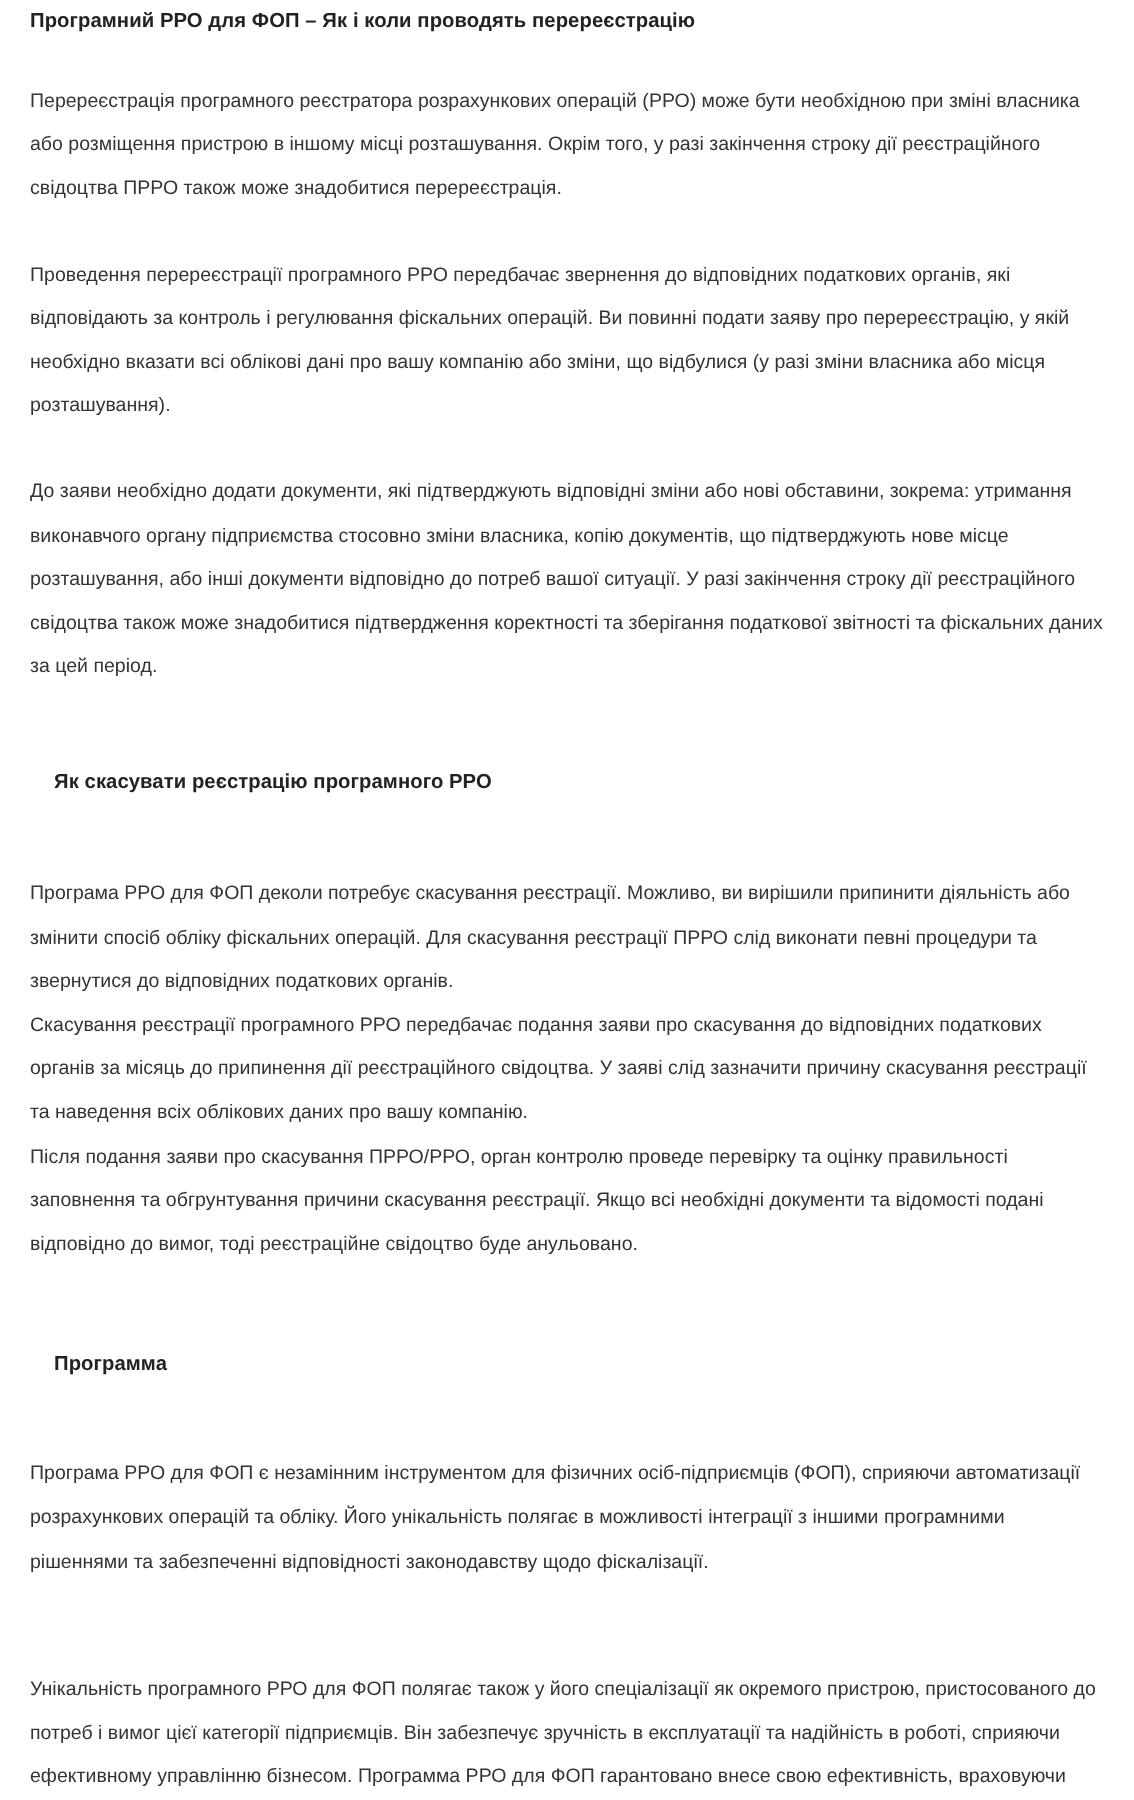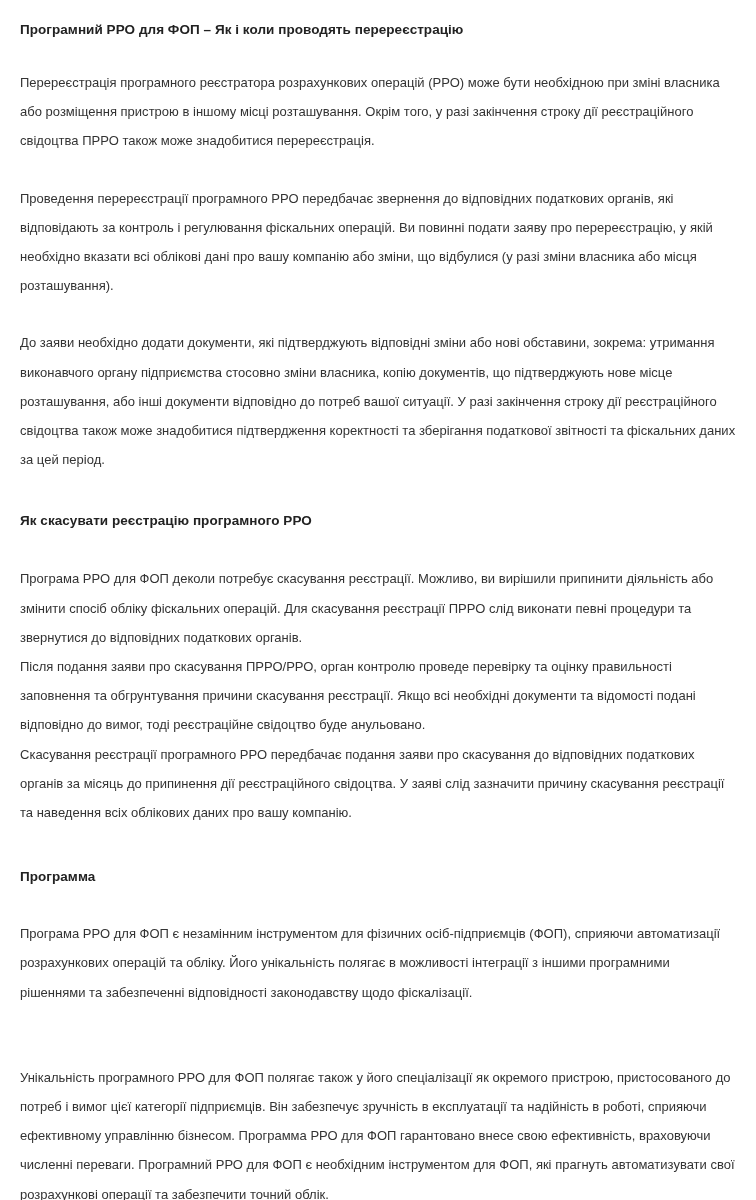--- a/index.html
+++ b/index.html
@@ -19,29 +19,29 @@
     width: 756px;
     box-sizing: border-box;
     padding: 0 20px 0 20px;
   }
   .article-title {
     font-size: 13.5px;
     font-weight: bold;
     color: #222222;
     line-height: 20px;
     margin: 0;
-    padding-top: 20px;
+    padding-top: 4px;
     letter-spacing: 0.05px;
   }
   .section-heading {
     font-size: 13.5px;
     font-weight: bold;
     color: #222222;
     line-height: 20px;
-    margin: 0;
+    margin: 16px;
     letter-spacing: 0.05px;
   }
   .para {
     font-size: 13px;
     line-height: 29.2px;
     color: #333333;
     margin: 0;
     text-align: left;
     letter-spacing: 0.01px;
   }
@@ -72,22 +72,22 @@
 
   <p class="para">До заяви необхідно додати документи, які підтверджують відповідні зміни або нові обставини, зокрема: утримання виконавчого органу підприємства стосовно зміни власника, копію документів, що підтверджують нове місце розташування, або інші документи відповідно до потреб вашої ситуації. У разі закінчення строку дії реєстраційного свідоцтва також може знадобитися підтвердження коректності та зберігання податкової звітності та фіскальних даних за цей період.</p>
 
   <div class="gap-before-heading"></div>
 
   <h2 class="section-heading">Як скасувати реєстрацію програмного РРО</h2>
 
   <div class="gap-after-heading"></div>
 
   <p class="para">Програма РРО для ФОП деколи потребує скасування реєстрації. Можливо, ви вирішили припинити діяльність або змінити спосіб обліку фіскальних операцій. Для скасування реєстрації ПРРО слід виконати певні процедури та звернутися до відповідних податкових органів.</p>
+  <p class="para">Скасування реєстрації програмного РРО передбачає подання заяви про скасування до відповідних податкових органів за місяць до припинення дії реєстраційного свідоцтва. У заяві слід зазначити причину скасування реєстрації та наведення всіх облікових даних про вашу компанію.</p>
   <p class="para">Після подання заяви про скасування ПРРО/РРО, орган контролю проведе перевірку та оцінку правильності заповнення та обгрунтування причини скасування реєстрації. Якщо всі необхідні документи та відомості подані відповідно до вимог, тоді реєстраційне свідоцтво буде анульовано.</p>
-  <p class="para">Скасування реєстрації програмного РРО передбачає подання заяви про скасування до відповідних податкових органів за місяць до припинення дії реєстраційного свідоцтва. У заяві слід зазначити причину скасування реєстрації та наведення всіх облікових даних про вашу компанію.</p>
 
   <div class="gap-before-concl"></div>
 
   <h2 class="section-heading">Программа</h2>
 
   <div class="gap-after-concl"></div>
 
   <p class="para">Програма РРО для ФОП є незамінним інструментом для фізичних осіб-підприємців (ФОП), сприяючи автоматизації розрахункових операцій та обліку. Його унікальність полягає в можливості інтеграції з іншими програмними рішеннями та забезпеченні відповідності законодавству щодо фіскалізації.</p>
 
   <div class="gap-para"></div>

